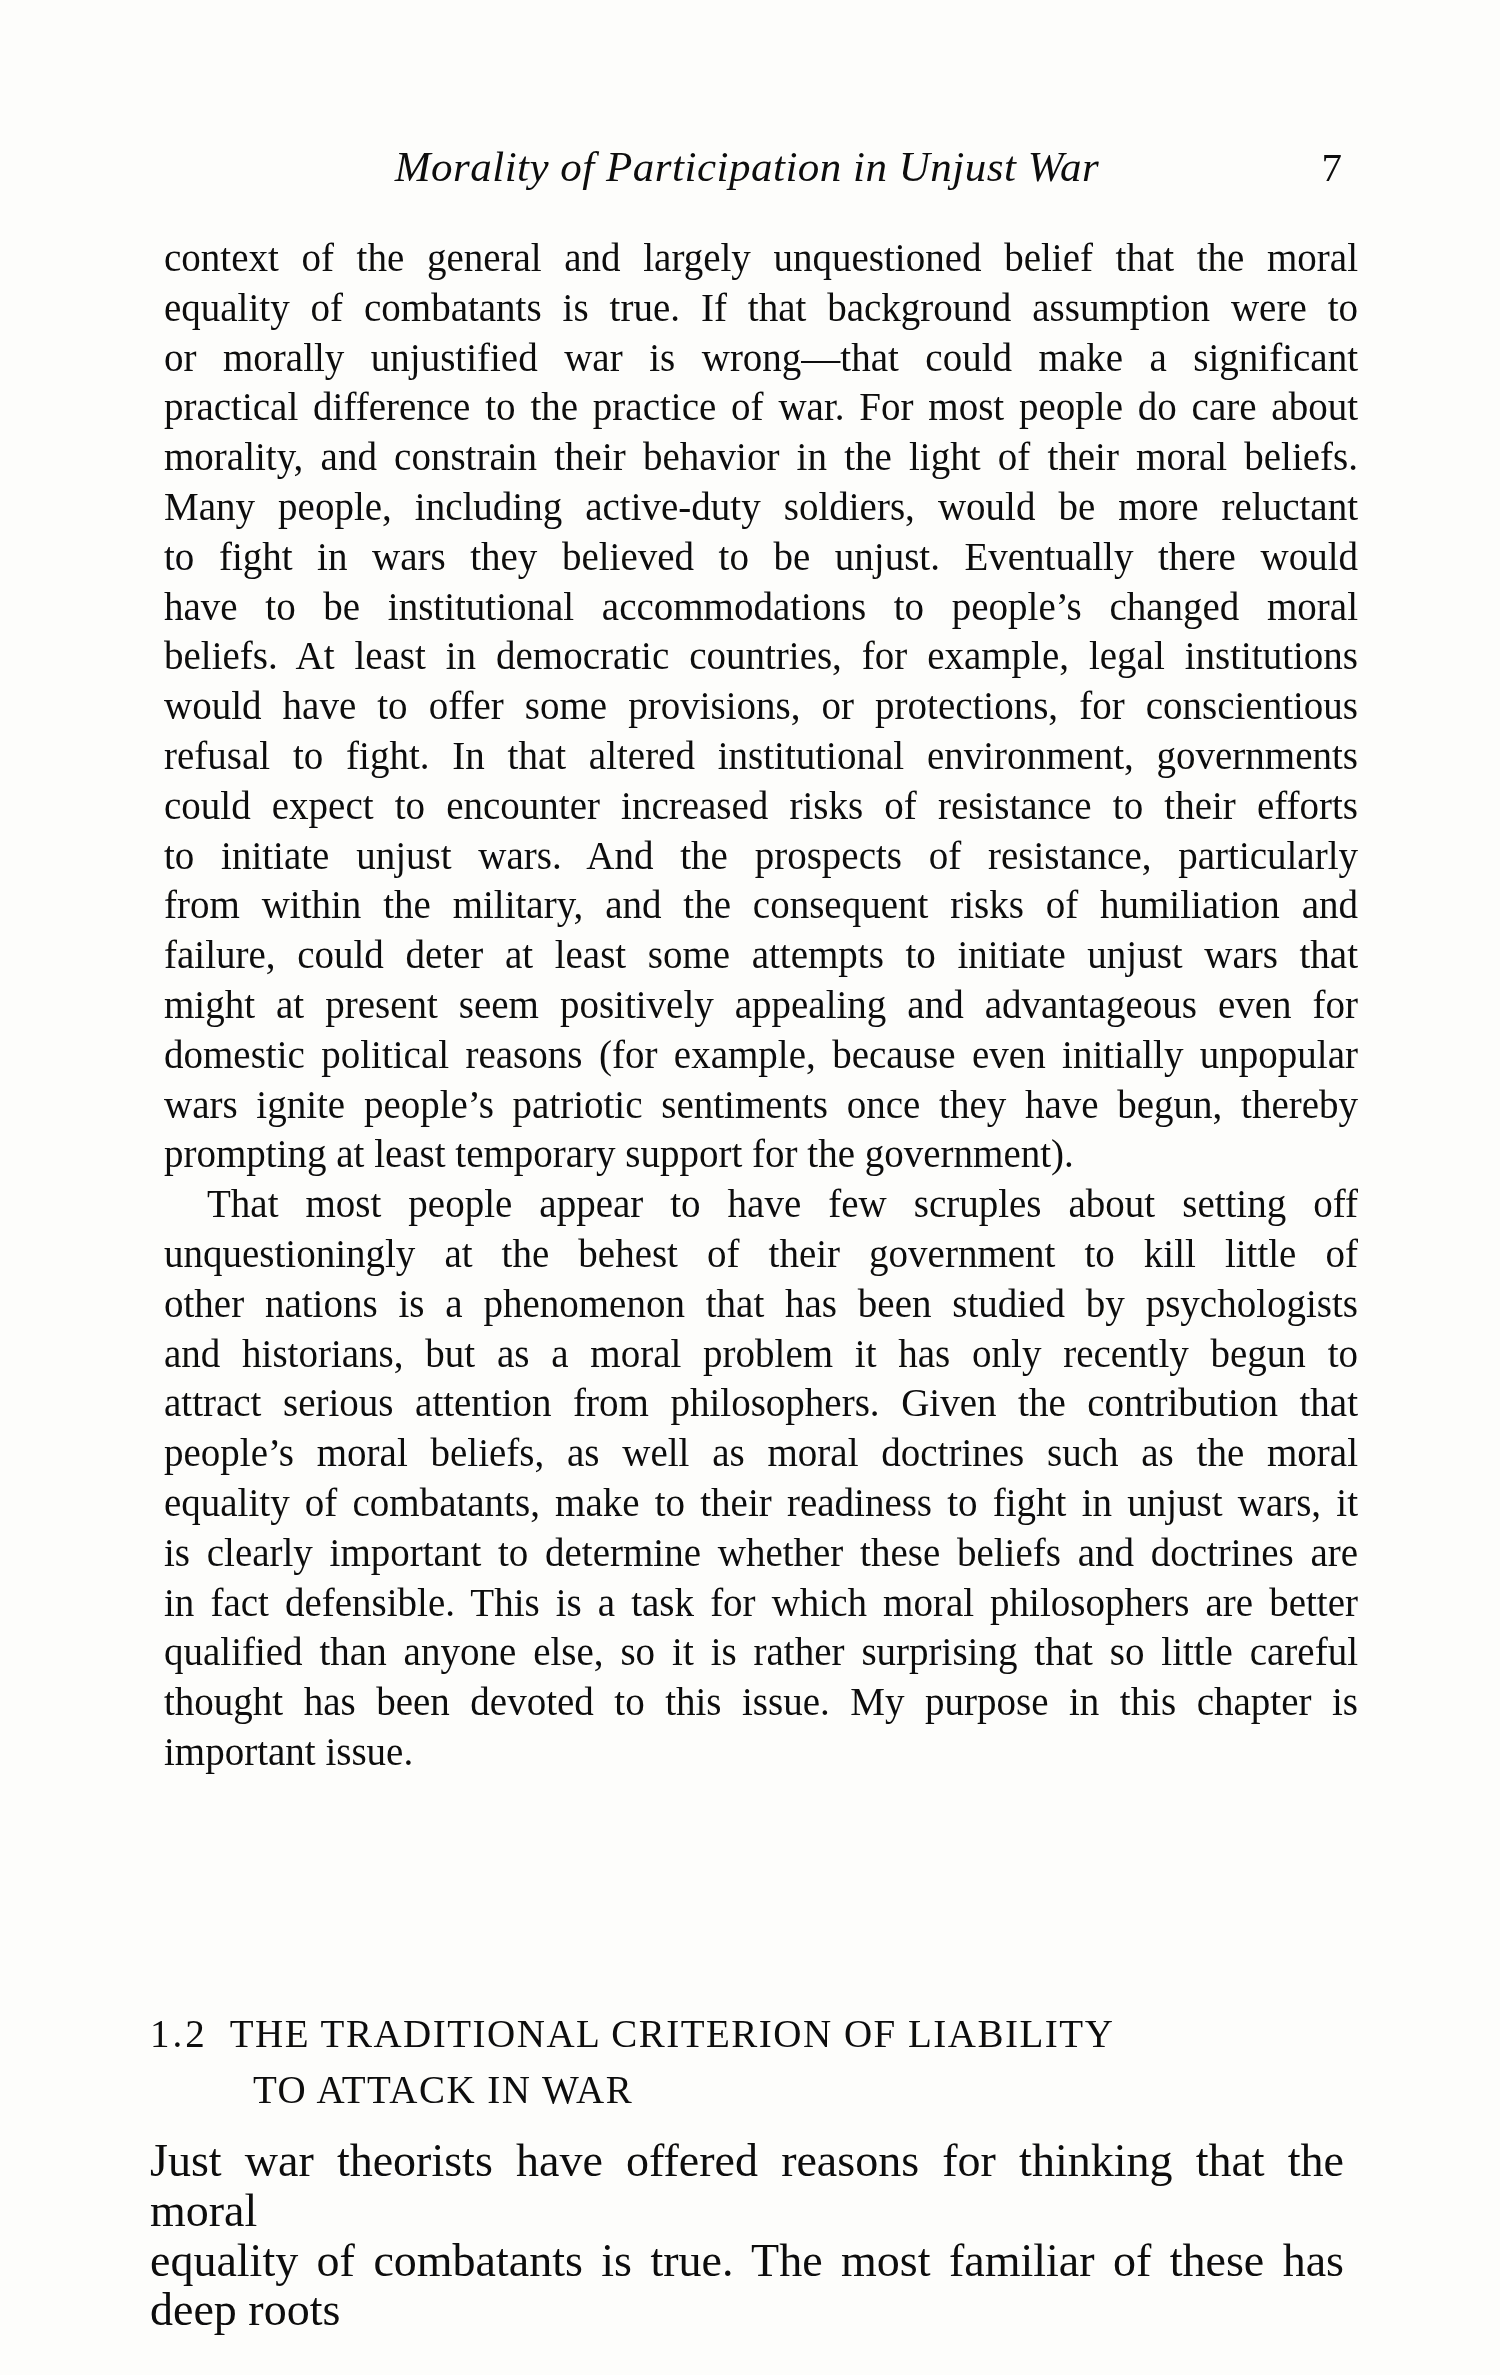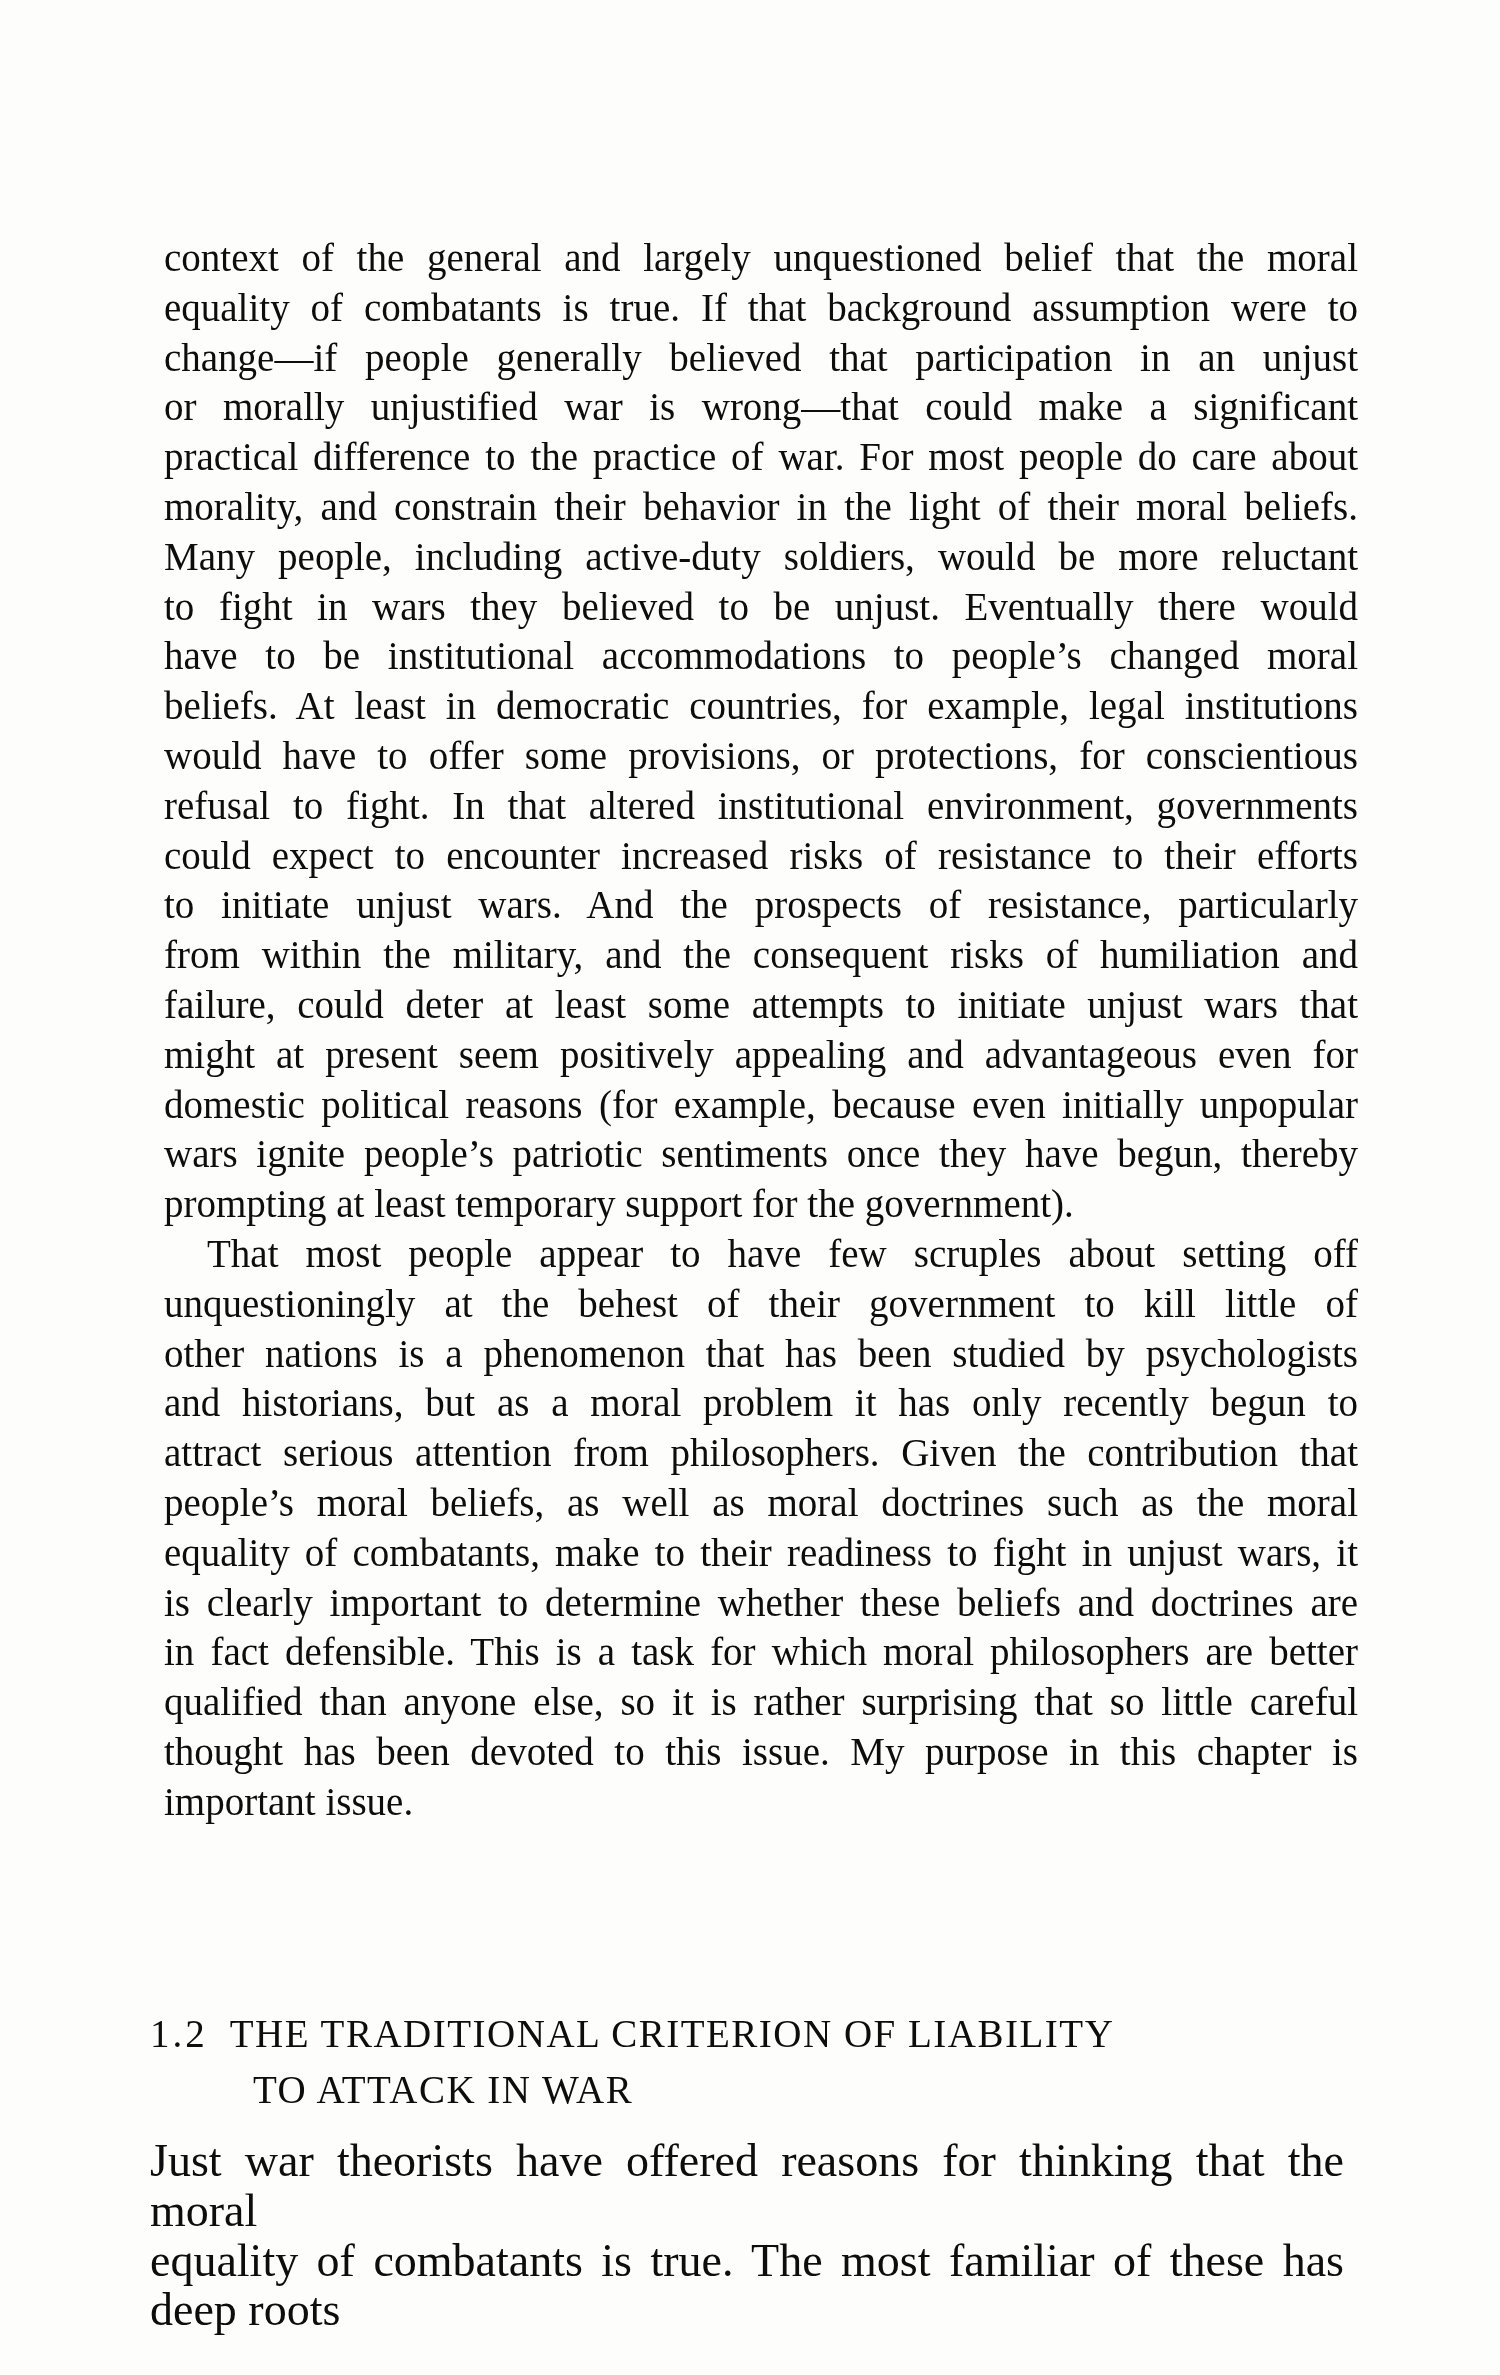--- a/index.html
+++ b/index.html
@@ -80,26 +80,29 @@
     letter-spacing: 3px;
     margin-top: 48px;
   }
   .heading-line2 { padding-left: 103px; }
 </style>
 </head>
 <body>
 
 <div class="page">
 
+  <div class="running-header">
+    <div class="running-title">Morality of Participation in Unjust War</div>
+    <div class="page-number">7</div>
+  </div>
 
   <div class="body-text">
       <div class="para">
         <div class="line">context of the general and largely unquestioned belief that the moral</div>
         <div class="line">equality of combatants is true. If that background assumption were to</div>
-        <div class="line">change—if people generally believed that participation in an unjust</div>
         <div class="line">or morally unjustified war is wrong—that could make a significant</div>
         <div class="line">practical difference to the practice of war. For most people do care about</div>
         <div class="line">morality, and constrain their behavior in the light of their moral beliefs.</div>
         <div class="line">Many people, including active-duty soldiers, would be more reluctant</div>
         <div class="line">to fight in wars they believed to be unjust. Eventually there would</div>
         <div class="line">have to be institutional accommodations to people’s changed moral</div>
         <div class="line">beliefs. At least in democratic countries, for example, legal institutions</div>
         <div class="line">would have to offer some provisions, or protections, for conscientious</div>
         <div class="line">refusal to fight. In that altered institutional environment, governments</div>
         <div class="line">could expect to encounter increased risks of resistance to their efforts</div>

